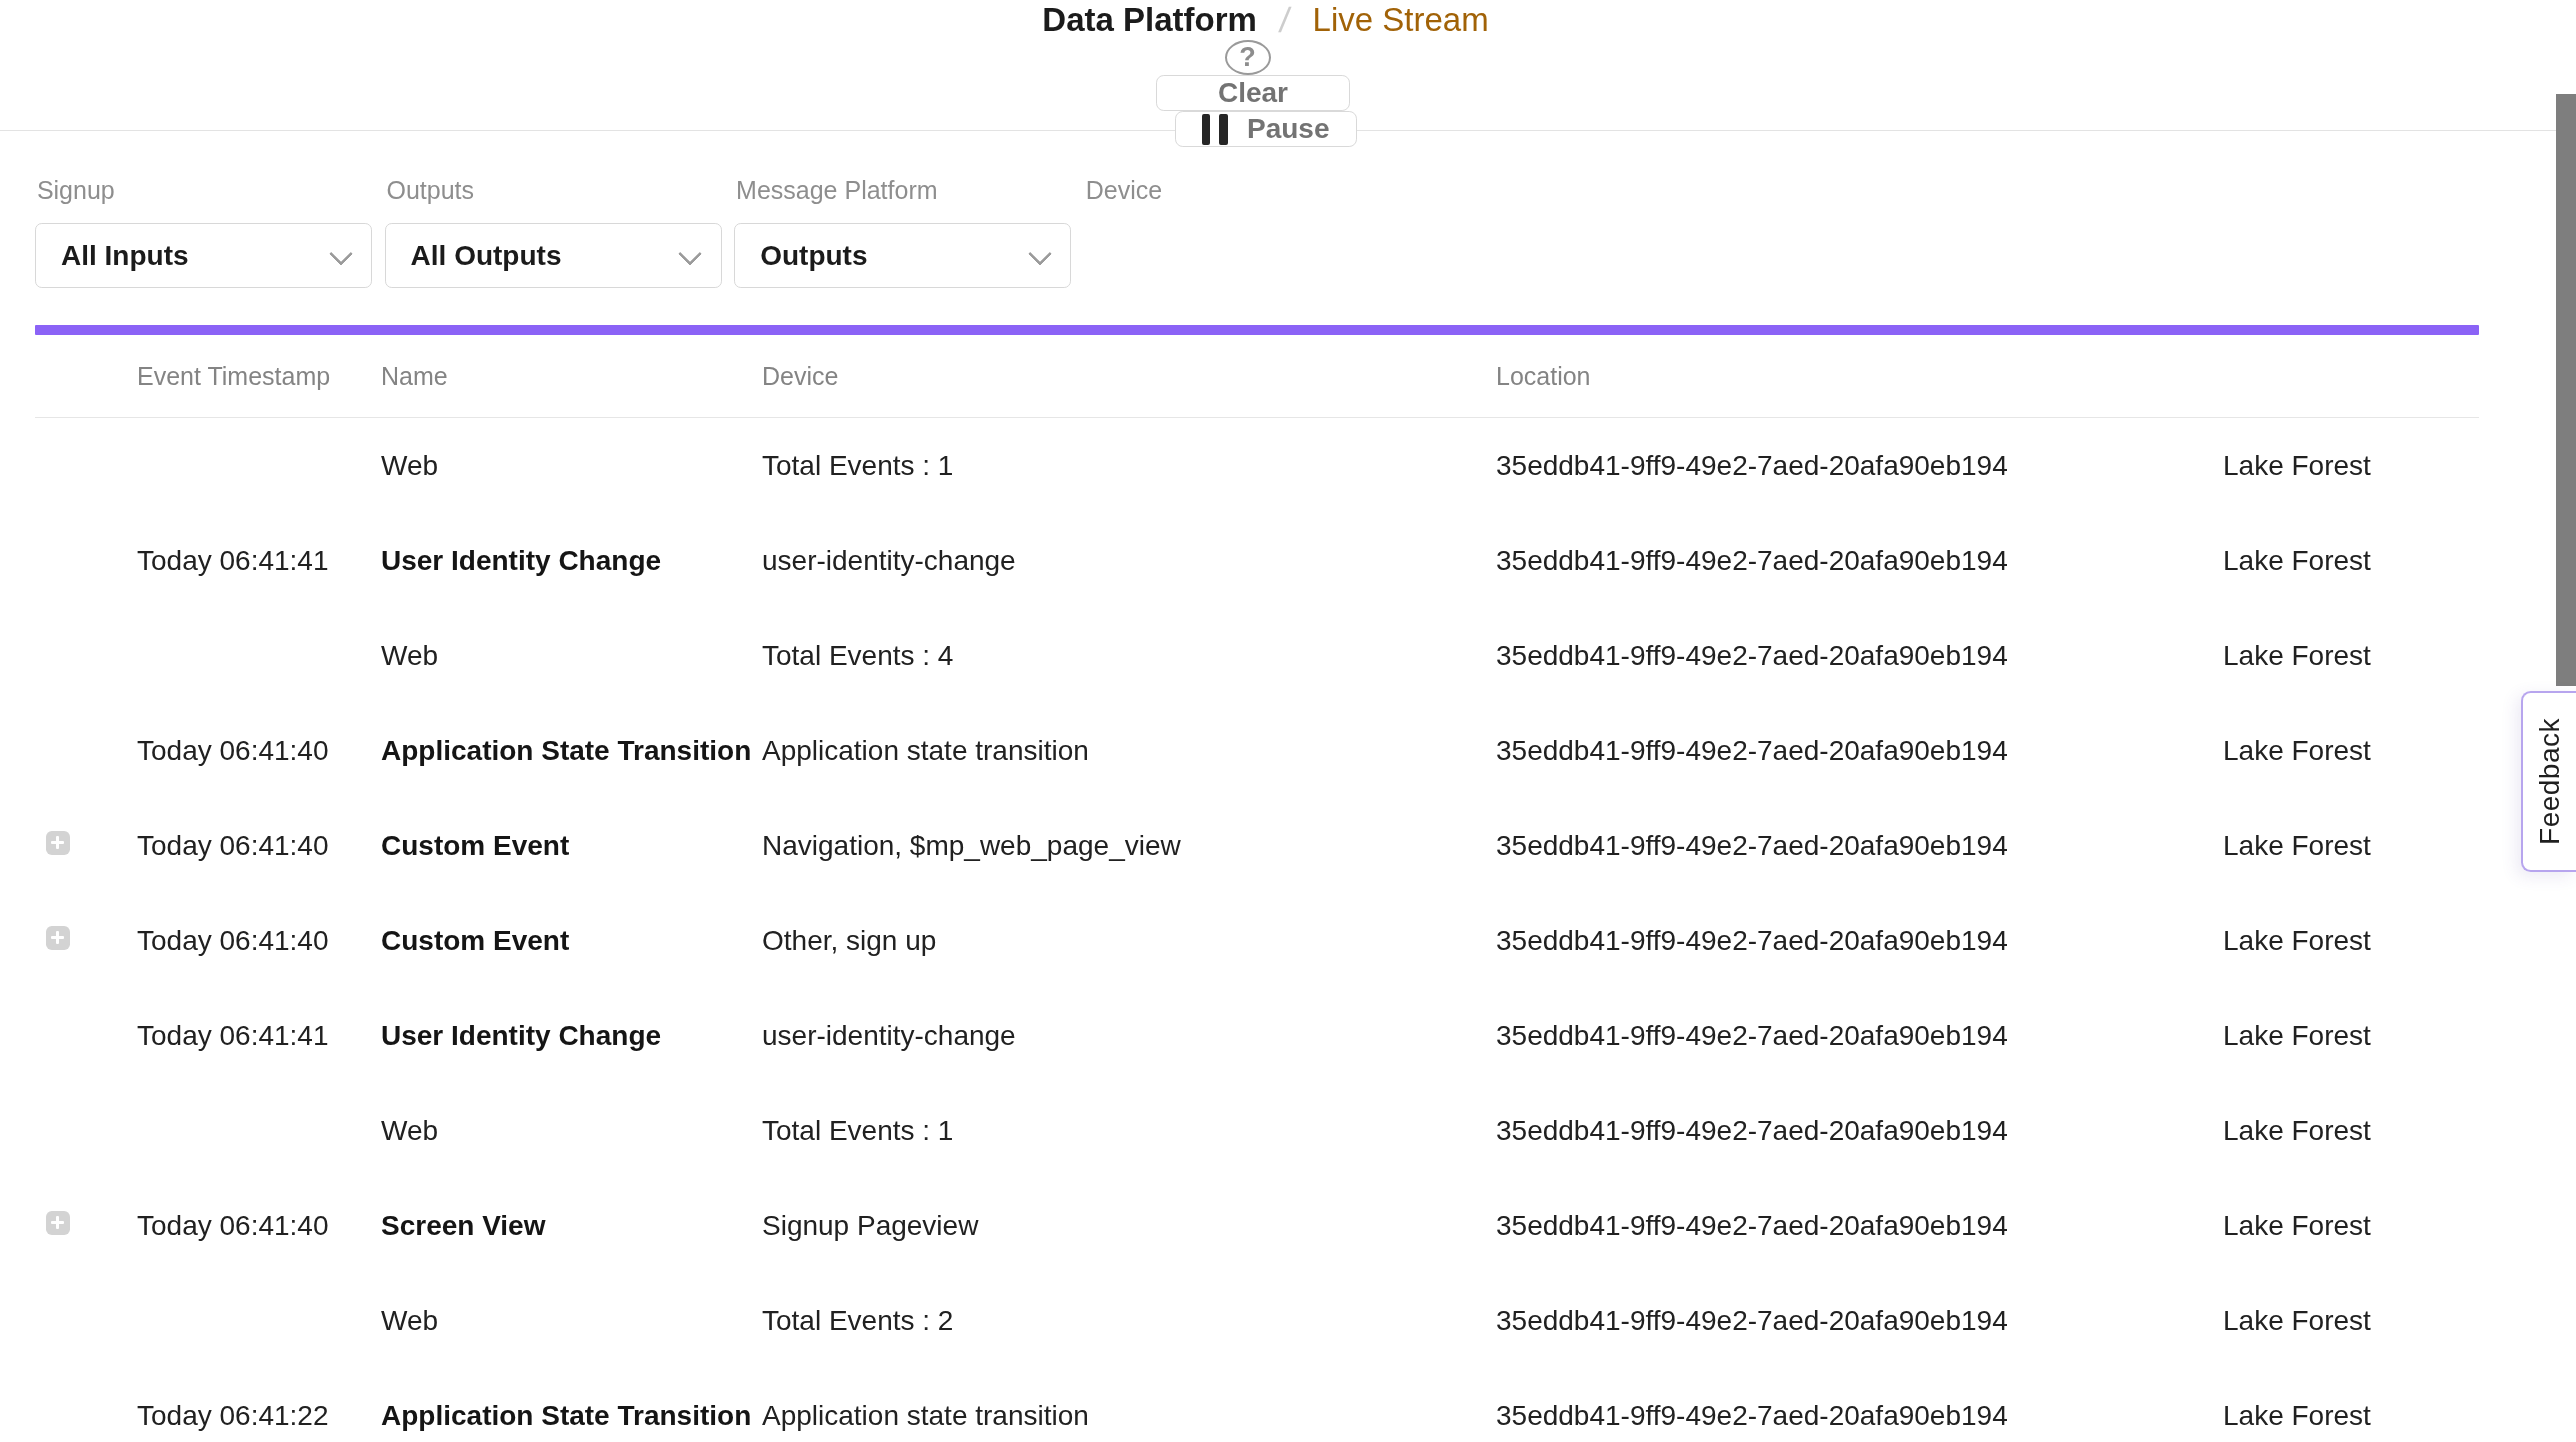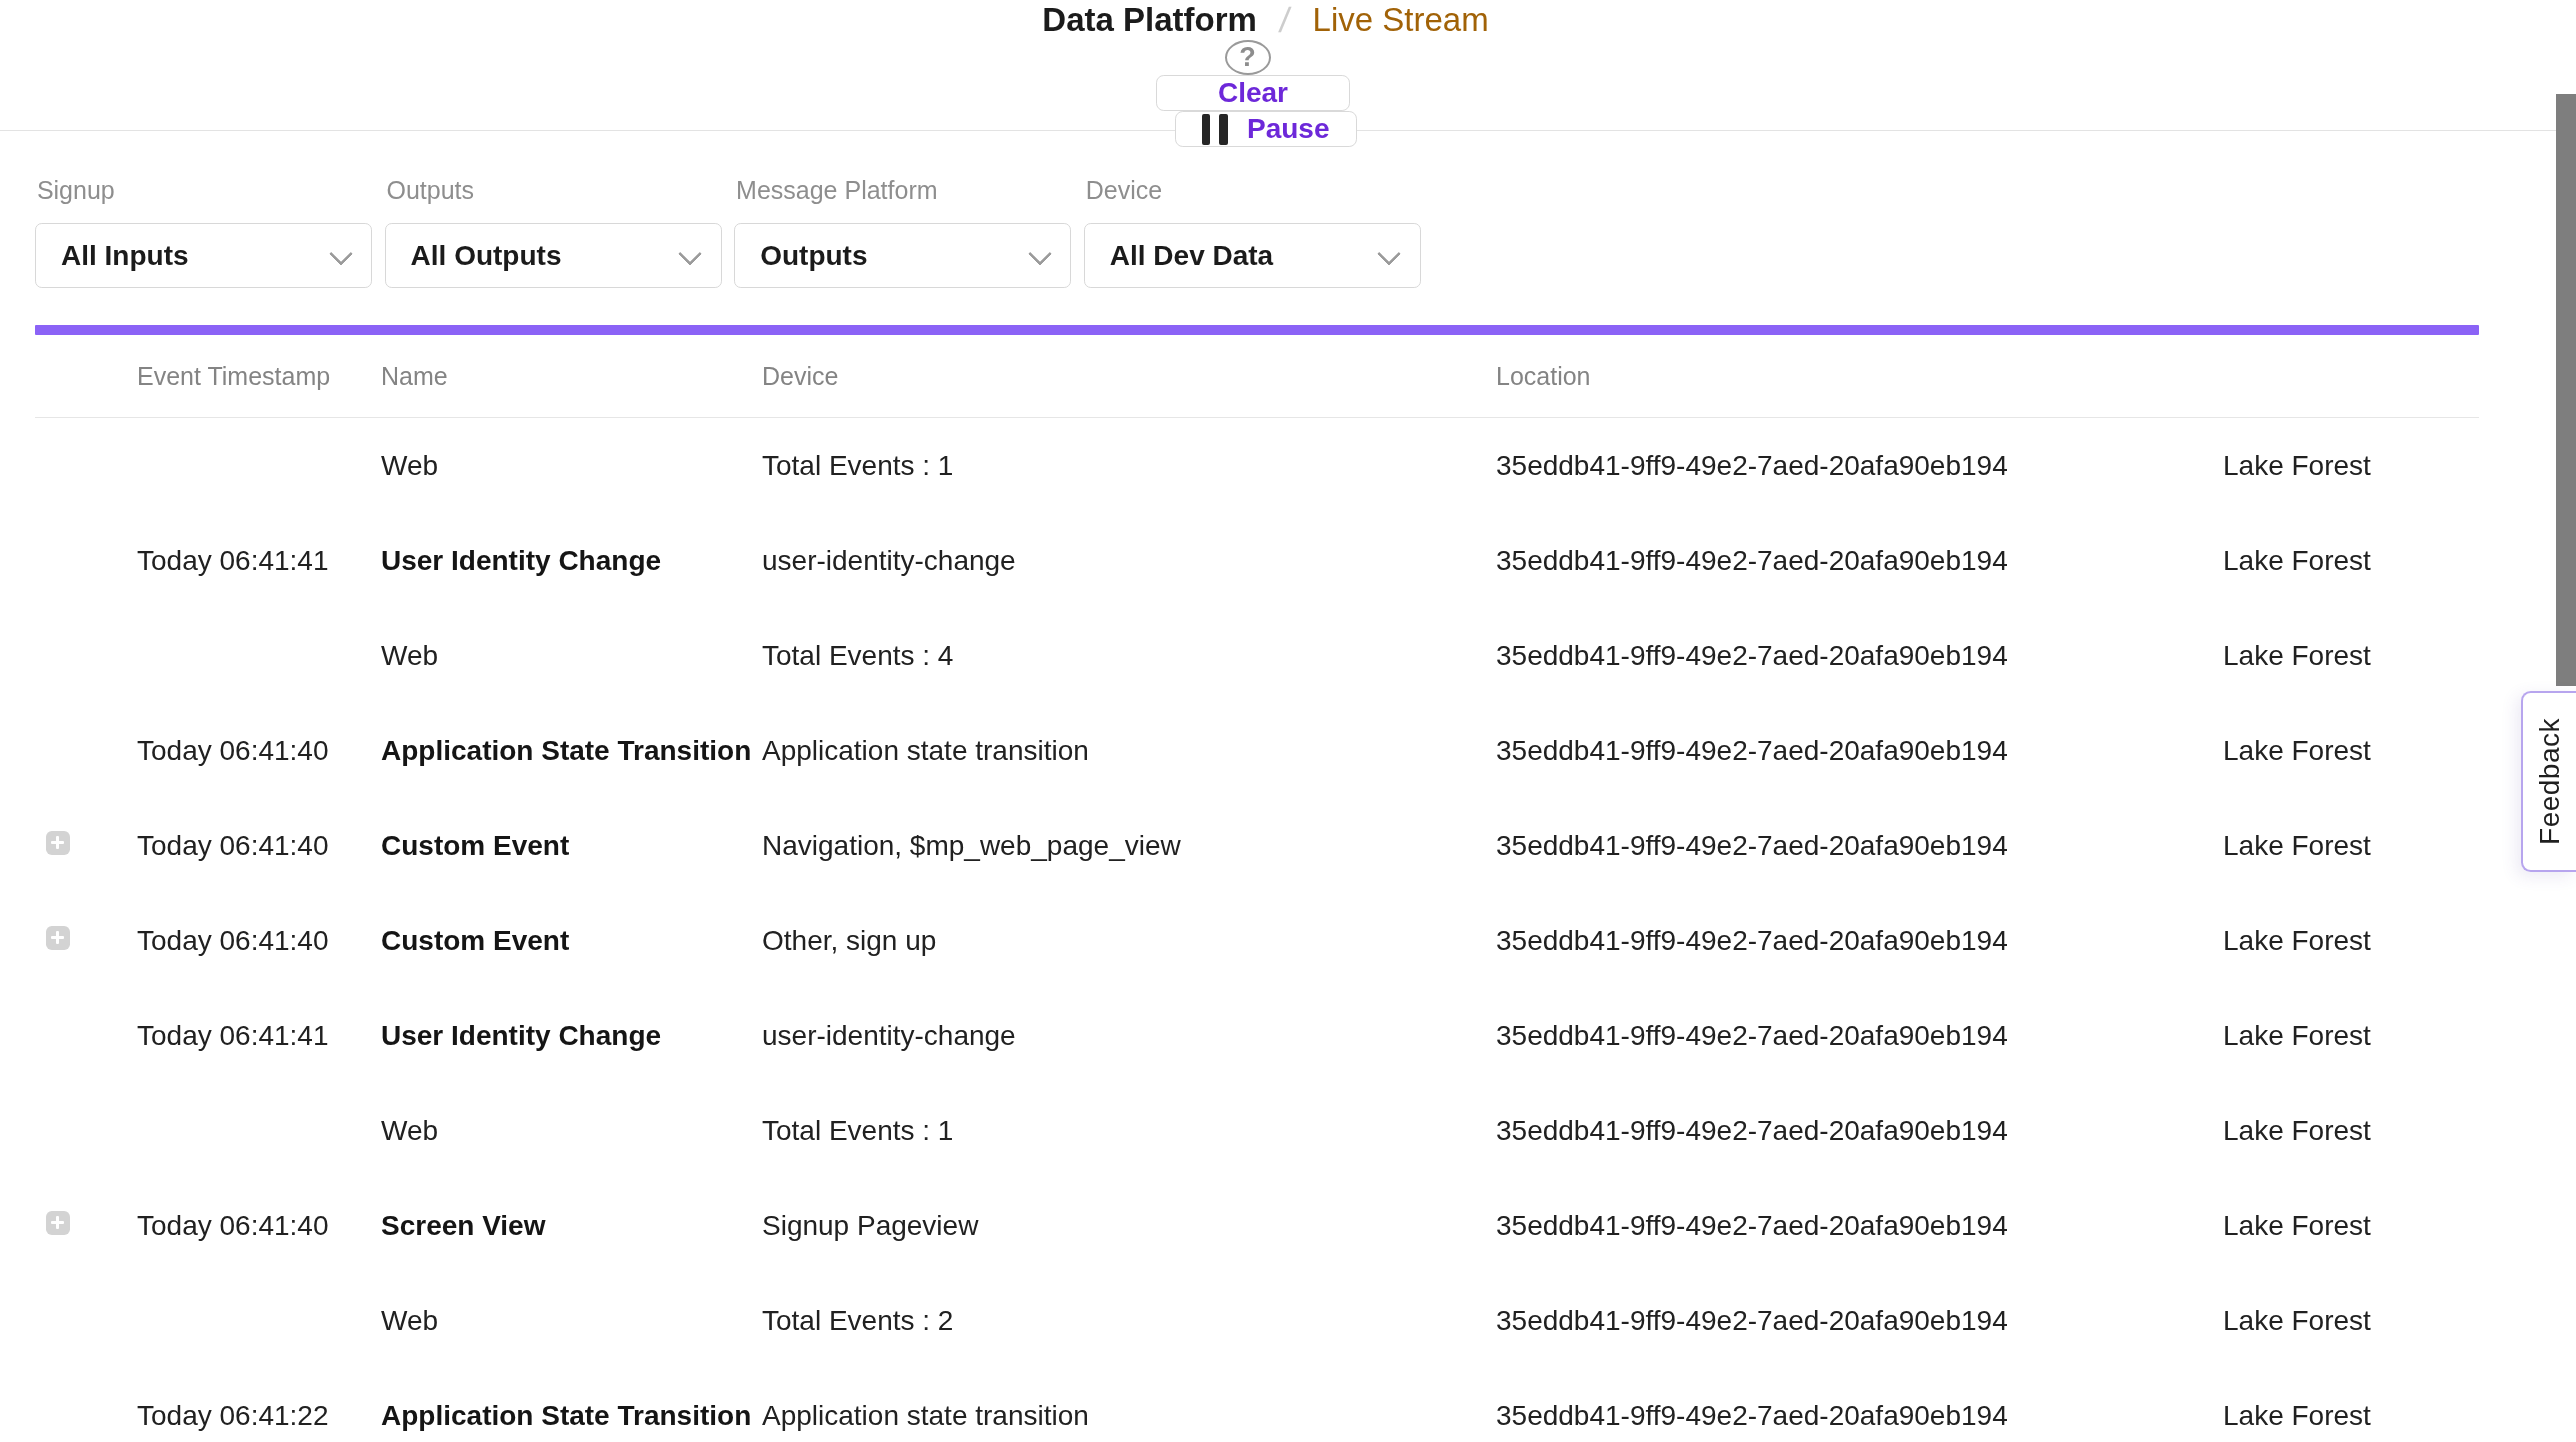--- a/index.html
+++ b/index.html
@@ -31,21 +31,21 @@
   .help-btn {
     width: 46px; height: 46px; border-radius: 50%;
     border: 2.9px solid #9a9a9a; color: #8d8d8d;
     display: flex; align-items: center; justify-content: center;
     font-size: 27px; font-weight: 700;
     margin-right: 36px; background: #fff; cursor: pointer;
   }
   .hdr-btn {
     height: 85px; background: #fff;
     border: 1.9px solid #d9d9d9; border-radius: 7.8px;
-    font-size: 28px; font-weight: 700; color: #6d28d9;
+    font-size: 28px; font-weight: 700; color: #737373;
     display: flex; align-items: center; justify-content: center;
     cursor: pointer; font-family: inherit;
   }
   .clear-btn { width: 194px; margin-right: 25px; }
   .pause-btn { width: 182px; gap: 19.4px; }
   .pause-icon { display: inline-flex; gap: 8.7px; }
   .pause-icon i { display: block; width: 8.7px; height: 31px; background: #262626; border-radius: 1.9px; }
 
   
   .filters { padding: 45px 0 0 35px; display: flex; }
@@ -162,24 +162,20 @@
   </div>
   <div class="filter-group">
     <div class="filter-label">Message Platform</div>
     <div class="filter-select">
       <span class="filter-value">Outputs</span>
       <span class="chevron"></span>
     </div>
   </div>
   <div class="filter-group">
     <div class="filter-label">Device</div>
-    <div class="filter-select">
-      <span class="filter-value">All Dev Data</span>
-      <span class="chevron"></span>
-    </div>
   </div>
 </section>
 
 <div class="stream-bar"></div>
 
 <section class="event-table">
   <div class="tgrid thead">
     <div></div>
     <div>Event Timestamp</div>
     <div>Name</div>

